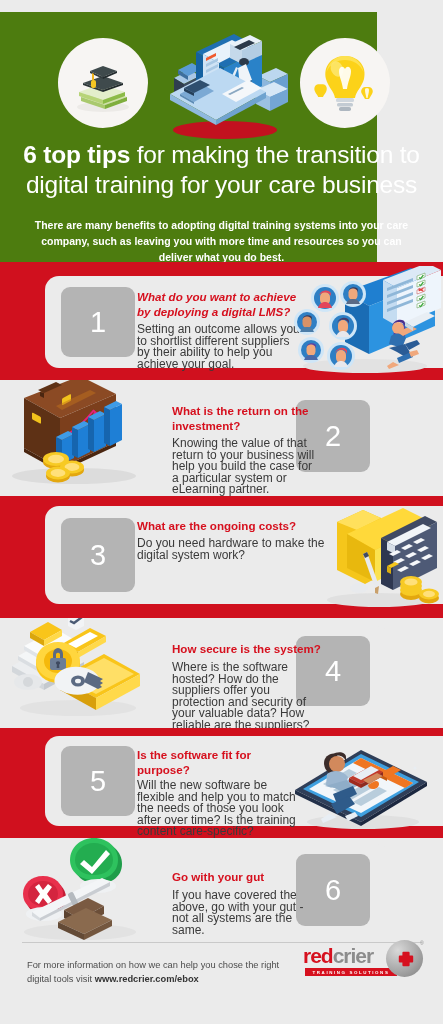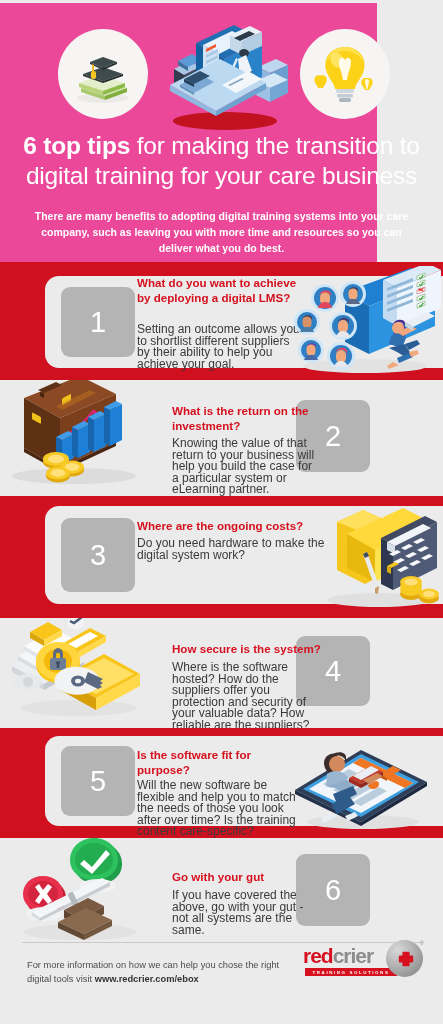--- a/index.html
+++ b/index.html
@@ -6,22 +6,22 @@
   html, body {
     width: 443px; height: 1024px;
     font-family: "Liberation Sans", sans-serif;
     background: #ebebeb;
     overflow: hidden;
   }
   .page { position: relative; width: 443px; height: 1024px; background: #ebebeb; }
 
   
   .header {
-    position: absolute; left: 0; top: 3px; width: 377px; height: 262px;
-    background: #ec4899;
+    position: absolute; left: 0; top: 12px; width: 377px; height: 262px;
+    background: #4d7c0f;
   }
   .hero-icons {
     position: absolute; left: 0; top: 18px; width: 443px; height: 106px;
   }
   .circ {
     position: absolute; width: 90px; height: 90px; border-radius: 50%;
     background: #f7f5f3;
     display: flex; align-items: center; justify-content: center;
   }
   .circ-left { left: 58px; top: 8px; }
@@ -202,21 +202,21 @@
     <div class="hero-title">
       <b>6 top tips</b><span> for making the transition to digital training for your care business</span>
     </div>
 
     <div class="hero-sub">There are many benefits to adopting digital training systems into your care company, such as leaving you with more time and resources so you can deliver what you do best.</div>
   </div>
 
   <div class="band red" style="top:262px; height:118px;">
     <div class="card light-on-red" style="left:45px; top:14px; width:420px; height:92px;">
       <div class="numbox" style="left:16px; top:11px; height:70px;">1</div>
-      <div class="tip-title" style="left:92px; top:0; width:160px;">What do you want to achieve by deploying a digital LMS?</div>
+      <div class="tip-title" style="left:92px; top:14px; width:160px;font-style:italic;">What do you want to achieve by deploying a digital LMS?</div>
       <div class="tip-body" style="left:92px; top:48px; width:165px;">
         <p>Setting an outcome allows you to shortlist different suppliers by their ability to help you achieve your goal.</p>
       </div>
       <div class="art" style="left:240px; top:-10px; width:160px; height:110px;">
         <svg width="160" height="110" viewBox="0 0 160 110">
           <ellipse cx="80" cy="100" rx="62" ry="7" fill="#e2e2e2"></ellipse>
           <path d="M60 26 L126 2 L150 14 L84 40 Z" fill="#1f7fd0"></path>
           <path d="M60 26 L60 76 L84 88 L84 40 Z" fill="#1a6cb4"></path>
           <path d="M84 40 L84 88 L150 60 L150 14 Z" fill="#2c93e0"></path>
           <path d="M98 14 L142 -3 L156 4 L112 22 Z" fill="#dce9f6"></path>
@@ -354,21 +354,21 @@
             <ellipse cx="58" cy="97" rx="7.4" ry="3.9" fill="#ffe07a"></ellipse>
           </g>
         </svg>
       </div>
     </div>
   </div>
 
   <div class="band red" style="top:496px; height:122px;">
     <div class="card light-on-red" style="left:45px; top:10px; width:420px; height:98px;">
       <div class="numbox" style="left:16px; top:12px; height:74px;">3</div>
-      <div class="tip-title" style="left:92px; top:13px; width:190px;">Where are the ongoing costs?</div>
+      <div class="tip-title" style="left:92px; top:13px; width:190px;">What are the ongoing costs?</div>
       <div class="tip-body" style="left:92px; top:32px; width:190px;">
         <p>Do you need hardware to make the digital system work?</p>
       </div>
       <div class="art" style="left:262px; top:-6px; width:140px; height:112px;">
         <svg width="140" height="112" viewBox="0 0 140 112">
           <ellipse cx="72" cy="100" rx="52" ry="7" fill="#e0e0e0"></ellipse>
           <path d="M30 22 L56 10 L74 18 L74 24 L96 34 L96 64 L58 84 L30 70 Z" fill="#f5c61b"></path>
           <path d="M30 22 L56 10 L74 18 L50 30 Z" fill="#ffe05c"></path>
           <path d="M40 34 L96 8 L124 22 L68 50 Z" fill="#ffd93a"></path>
           <path d="M40 34 L40 68 L68 82 L68 50 Z" fill="#e8b80e"></path>

